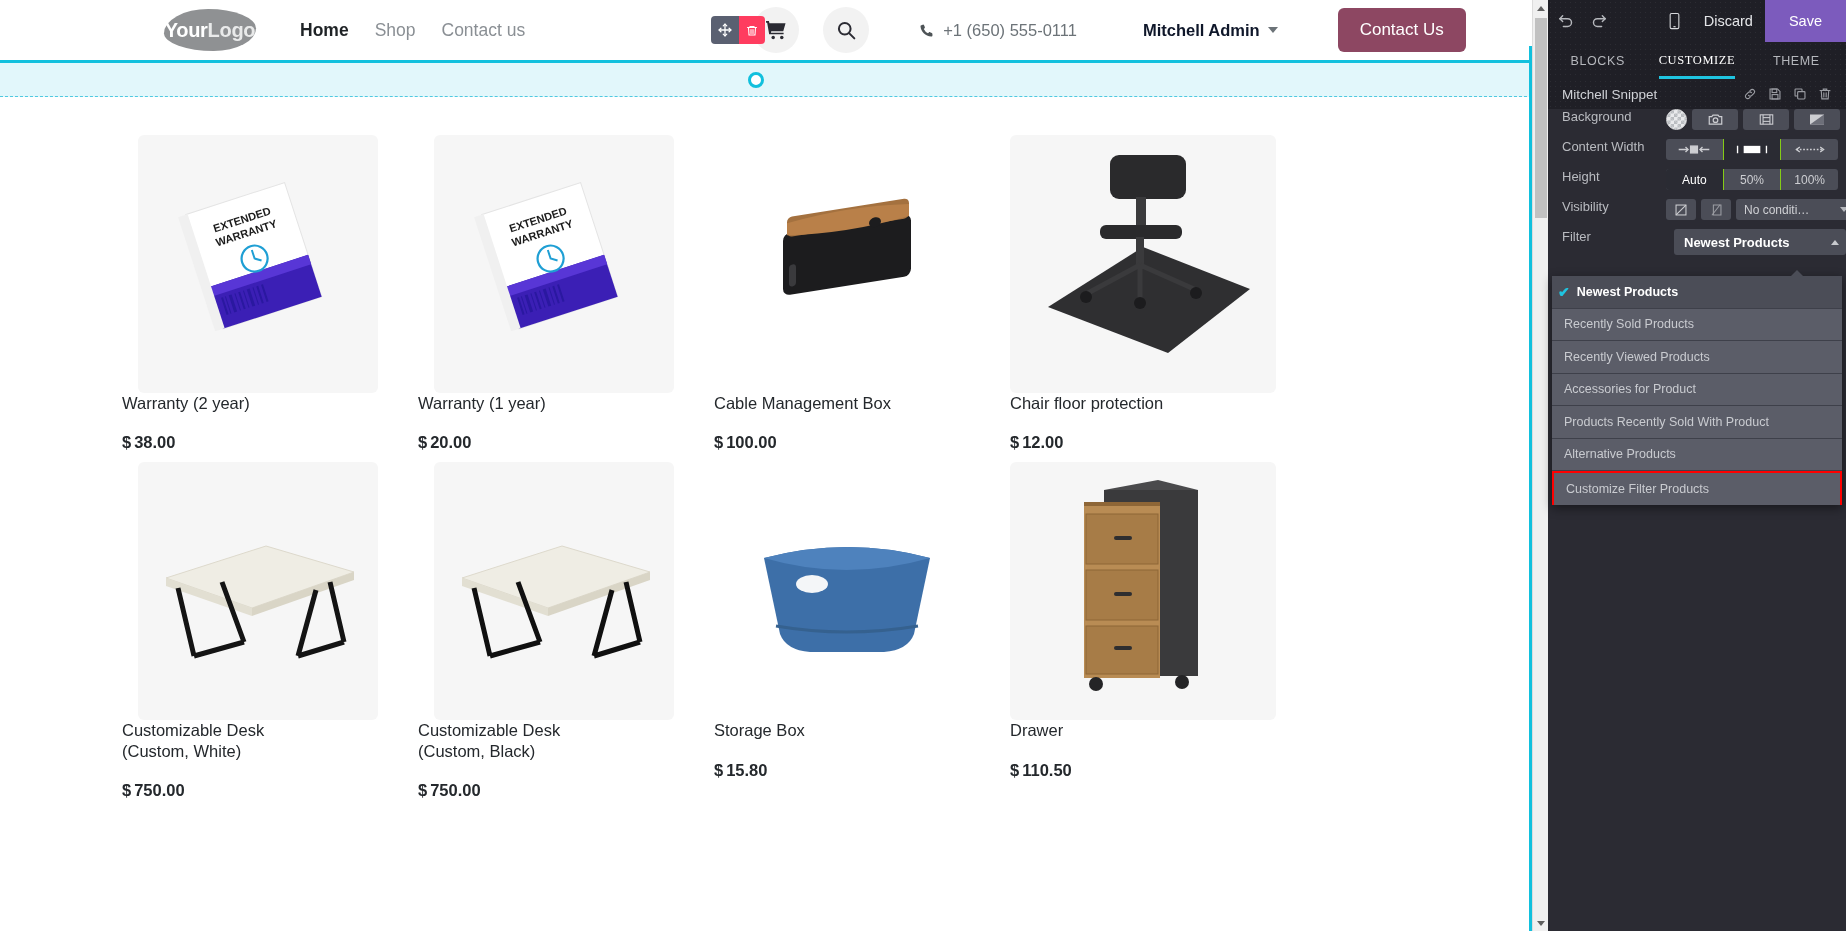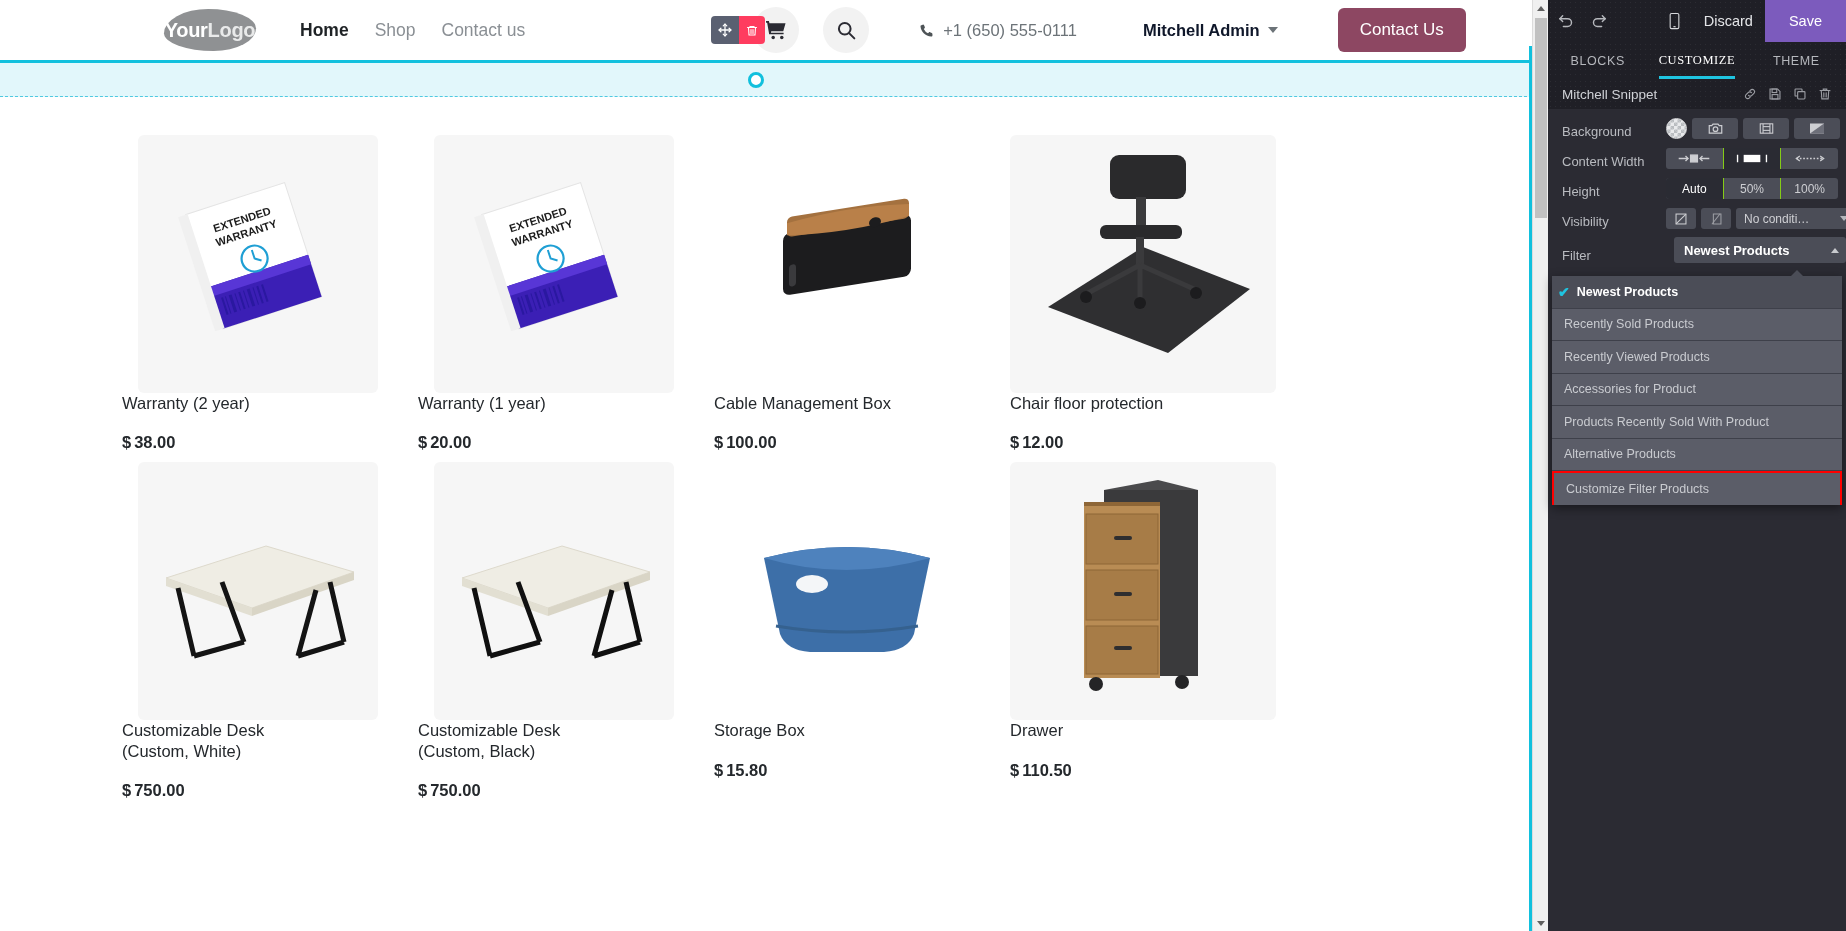--- a/index.html
+++ b/index.html
@@ -221,21 +221,21 @@
     height: 30px; background:#1f1f26;
     display:flex; align-items:center; padding: 0 9px 0 14px;
     background-image: radial-gradient(rgba(255,255,255,.06) 0.5px, transparent 0.5px);
     background-size: 5px 5px;
   }
   #snippet-bar .title { font-size: 13.5px; color:#cfd1d6; flex:1; }
   .sb-ico { width: 25px; height: 24px; display:flex; align-items:center; justify-content:center; color:#9b9da3; cursor:pointer; }
 
   
   .opt-row {
-    display:flex; align-items:flex-end;
+    display:flex; align-items:flex-start;
     height: 30px; padding-left: 14px; 
     position: relative;
   }
   .opt-label { font-size: 13px; color:#b9bbc0; width: 104px; flex:0 0 104px; }
   .opt-ctrls { display:flex; align-items:center; gap: 5px; flex:1; justify-content:flex-start; }
 
   .chk-circle {
     width: 21px; height: 21px; border-radius:50%;
     border: 1px solid #d7d8da;
     background-image:

